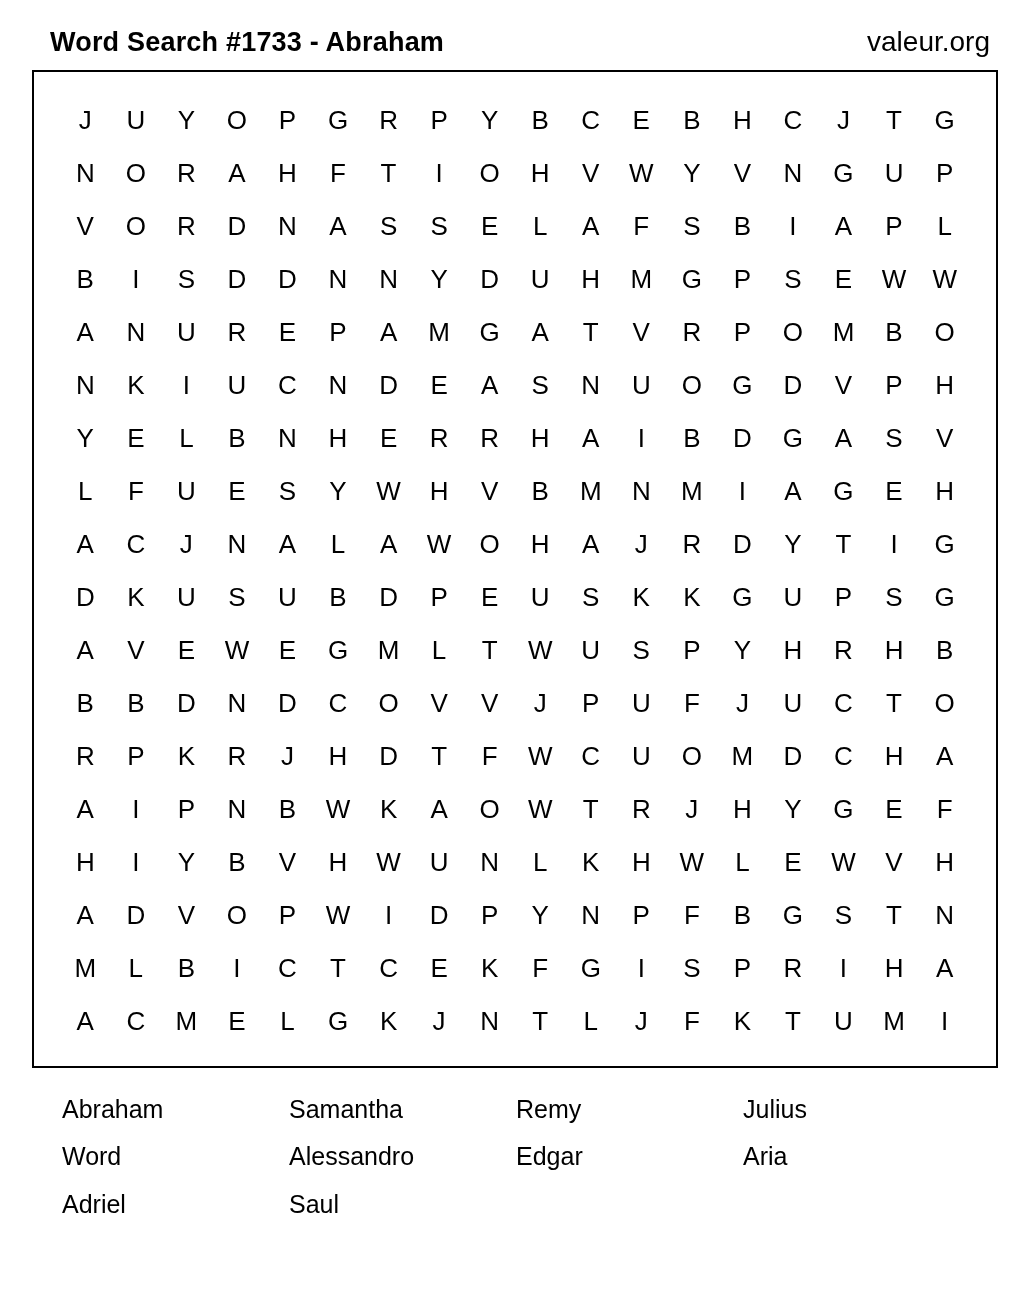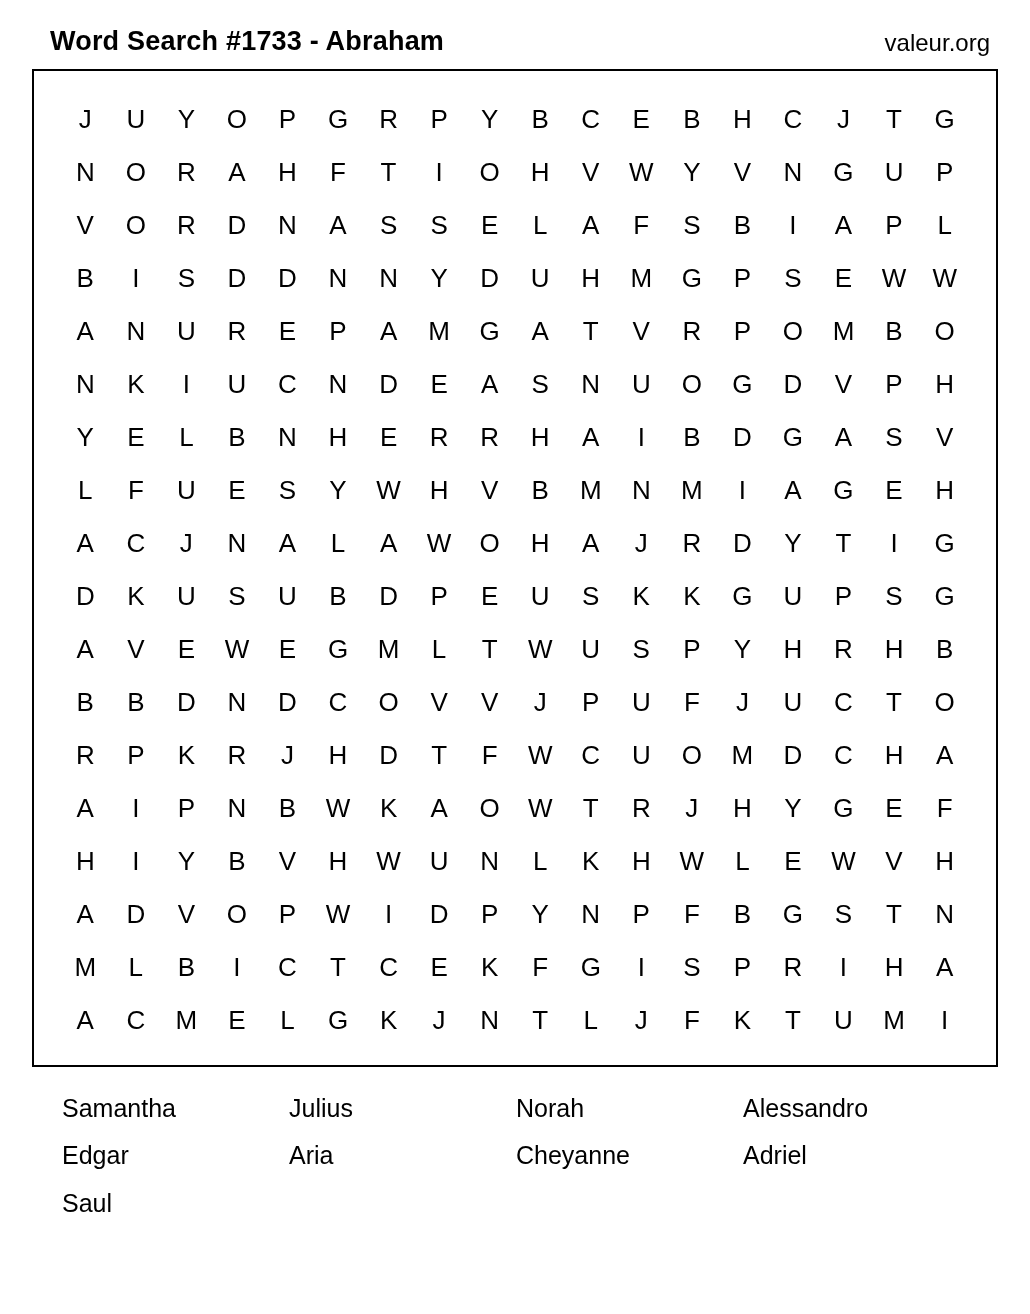--- a/index.html
+++ b/index.html
@@ -27,21 +27,21 @@
     justify-content: space-between;
     padding: 26px 2px 12px 20px;
   }
   .title {
     font-size: 27px;
     font-weight: bold;
     letter-spacing: 0.2px;
     color: #000000;
   }
   .site {
-    font-size: 24px;
+    font-size: 28px;
     color: #000000;
     font-weight: normal;
     padding-right: 8px;
   }
   .grid-box {
     border: 2px solid #000000;
     margin: 0 2px;
     height: 998px;
     padding: 22px 26px 18px 26px;
     background: #ffffff;
@@ -447,24 +447,25 @@
             <td>T</td>
             <td>U</td>
             <td>M</td>
             <td>I</td>
           </tr>
         </tbody>
     </table>
   </div>
 
   <div class="words" id="word-list">
+      <div class="word">Abraham</div>
       <div class="word">Samantha</div>
+      <div class="word">Remy</div>
       <div class="word">Julius</div>
-      <div class="word">Norah</div>
+      <div class="word">Word</div>
       <div class="word">Alessandro</div>
       <div class="word">Edgar</div>
       <div class="word">Aria</div>
-      <div class="word">Cheyanne</div>
       <div class="word">Adriel</div>
       <div class="word">Saul</div>
     </div>
 
 </div>
 
 </body></html>

